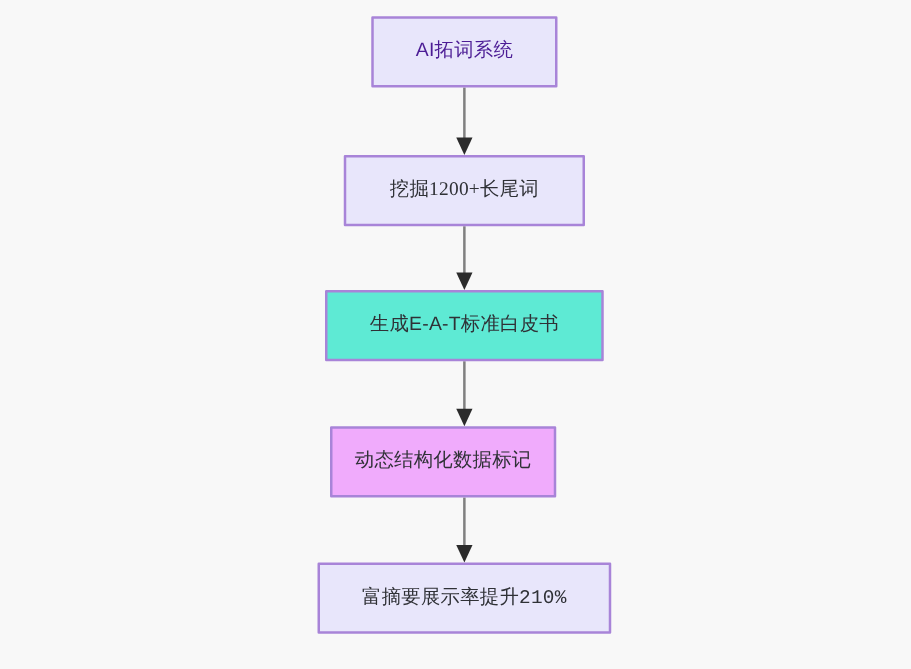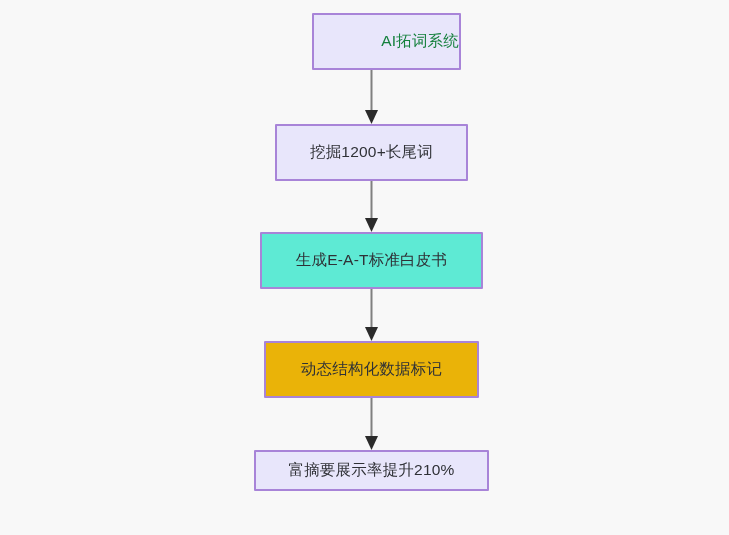--- a/index.html
+++ b/index.html
@@ -74,33 +74,33 @@
     <g>
       <line class="edge-line" x1="371.5" y1="289" x2="371.5" y2="334" stroke="#808080"></line>
       <polygon class="edge-head" points="371.5,341 365,327 378,327" fill="#2b2b2b"></polygon>
     </g>
     <g>
       <line class="edge-line" x1="371.5" y1="398" x2="371.5" y2="443" stroke="#808080"></line>
       <polygon class="edge-head" points="371.5,450 365,436 378,436" fill="#2b2b2b"></polygon>
     </g>
   </svg>
 
-  <div class="node" id="node-n1" style="left: 312px; top: 13px; width: 149px; height: 57px; background: rgb(232, 230, 251); border-color: rgb(168, 132, 216); color: #15803d; justify-content: flex-end;">
+  <div class="node" id="node-n1" style="left: 297px; top: 13px; width: 149px; height: 57px; background: rgb(232, 230, 251); border-color: rgb(168, 132, 216); color: #4c1d95;">
     <span class="node-label">AI拓词系统</span>
   </div>
 
-  <div class="node" id="node-n2" style="left: 275px; top: 124px; width: 193px; height: 57px; background: rgb(232, 230, 251); border-color: rgb(168, 132, 216); color: rgb(47, 49, 54);">
+  <div class="node" id="node-n2" style="left: 275px; top: 124px; width: 193px; height: 57px; background: rgb(232, 230, 251); border-color: rgb(168, 132, 216); color: rgb(47, 49, 54); font-family: Liberation Serif, serif;">
     <span class="node-label">挖掘1200+长尾词</span>
   </div>
 
   <div class="node" id="node-n3" style="left: 260px; top: 232px; width: 223px; height: 57px; background: #5eead4; border-color: rgb(168, 132, 216); color: rgb(47, 49, 54);">
     <span class="node-label">生成E-A-T标准白皮书</span>
   </div>
 
-  <div class="node" id="node-n4" style="left: 264px; top: 341px; width: 215px; height: 57px; background: #eab308; border-color: rgb(168, 132, 216); color: rgb(47, 49, 54);">
+  <div class="node" id="node-n4" style="left: 264px; top: 341px; width: 181px; height: 57px; background: #f0abfc; border-color: rgb(168, 132, 216); color: rgb(47, 49, 54);">
     <span class="node-label">动态结构化数据标记</span>
   </div>
 
-  <div class="node" id="node-n5" style="left: 254px; top: 450px; width: 235px; height: 41px; background: rgb(232, 230, 251); border-color: rgb(168, 132, 216); color: rgb(47, 49, 54);">
+  <div class="node" id="node-n5" style="left: 254px; top: 450px; width: 235px; height: 57px; background: rgb(232, 230, 251); border-color: rgb(168, 132, 216); color: rgb(47, 49, 54); font-family: Liberation Mono, monospace;">
     <span class="node-label">富摘要展示率提升210%</span>
   </div>
 
 </div>
 
 </body></html>

